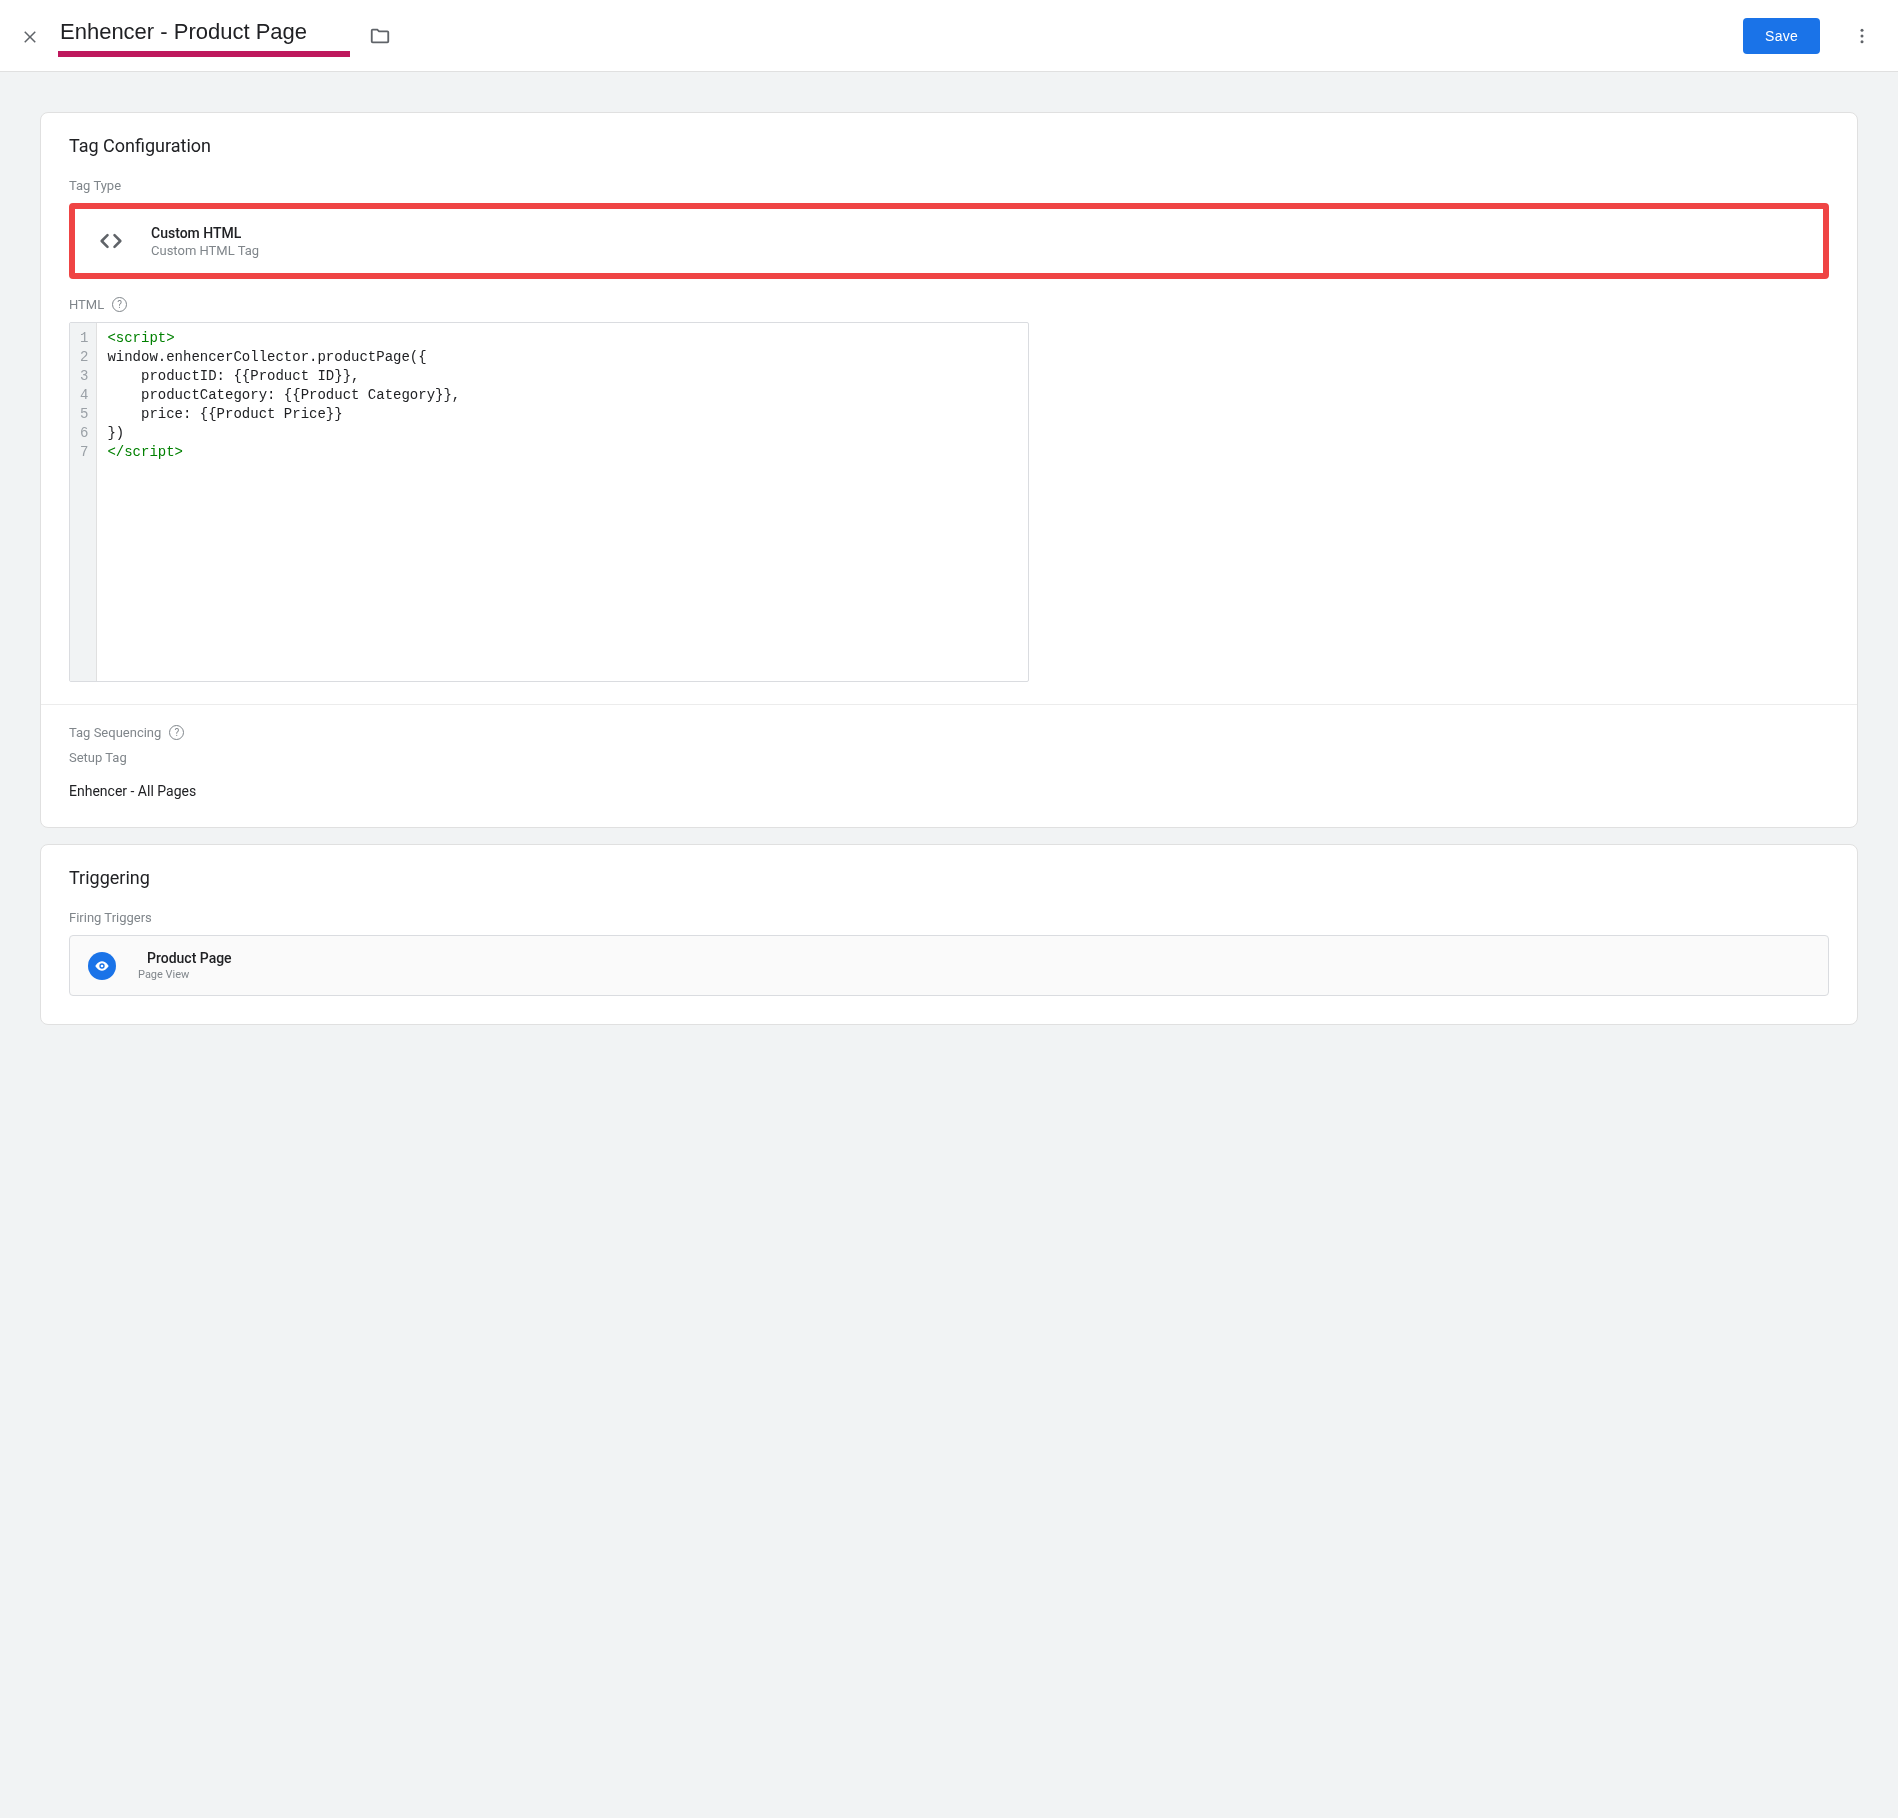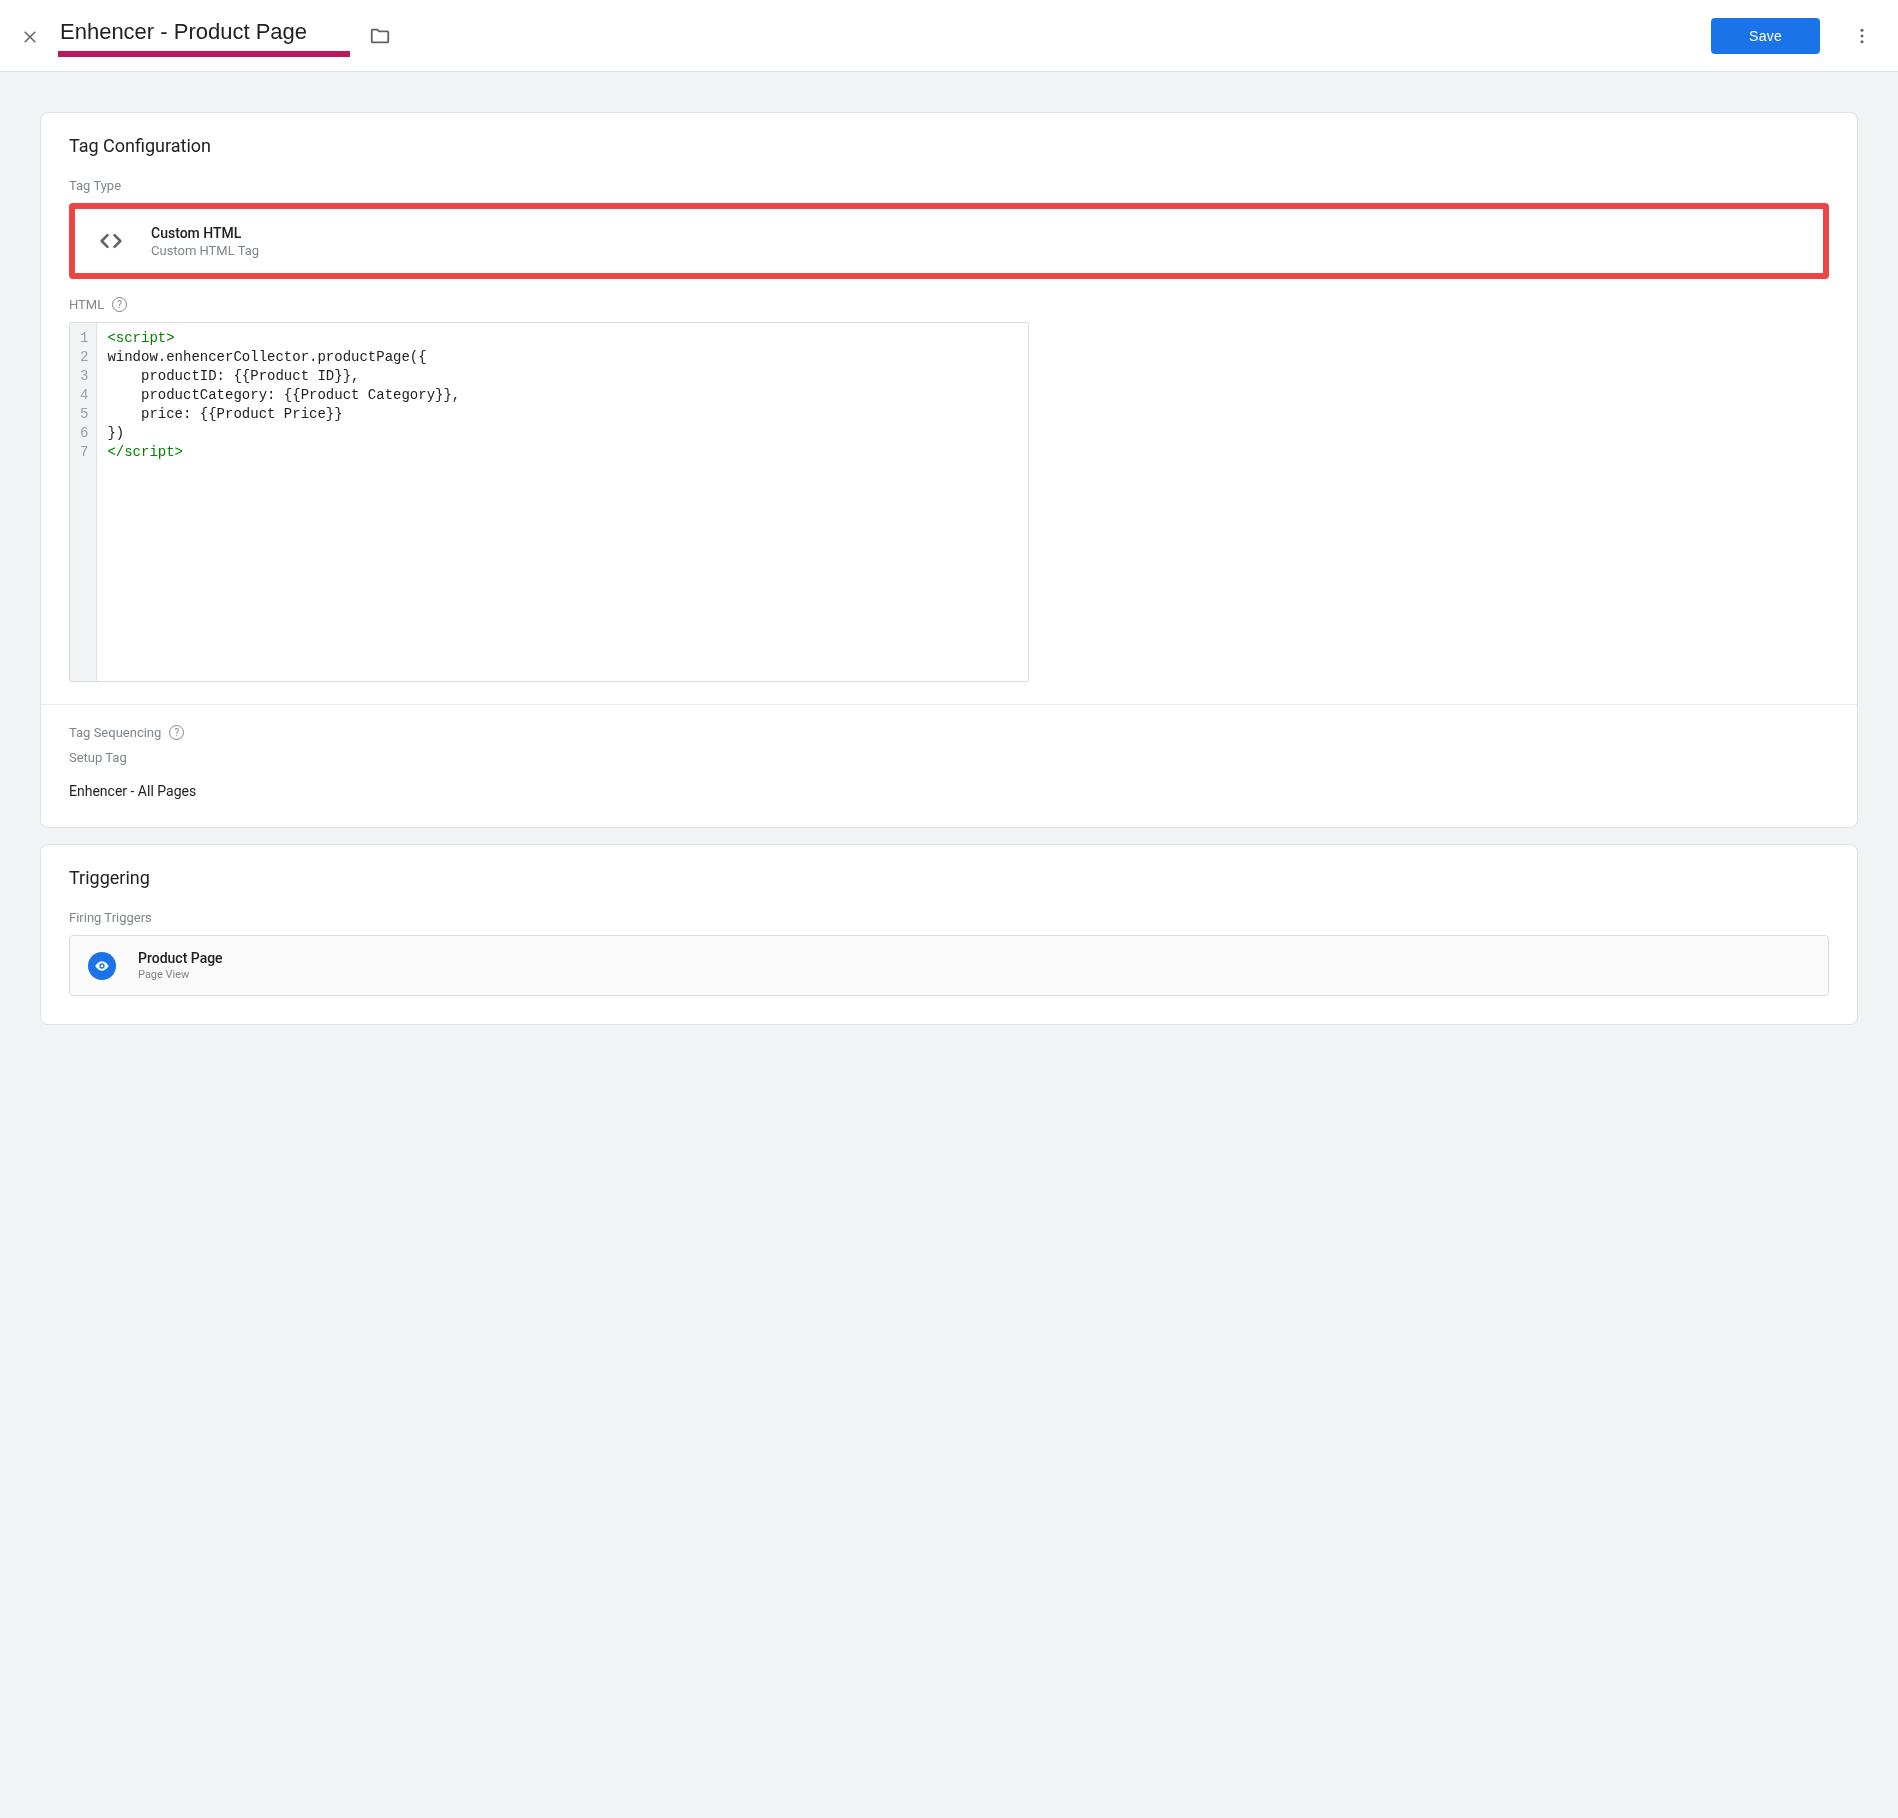--- a/index.html
+++ b/index.html
@@ -44,21 +44,21 @@
     color: #5f6368;
     cursor: pointer;
     margin-left: 2px;
   }
   .spacer { flex: 1; }
   .save-btn {
     background: #1a73e8;
     color: #fff;
     border: none;
     height: 36px;
-    padding: 0 38px;
+    padding: 0 22px;
     border-radius: 4px;
     font-size: 14px;
     font-weight: 500;
     cursor: pointer;
     letter-spacing: 0.25px;
   }
   .more-btn {
     width: 36px; height: 36px;
     display: flex; align-items: center; justify-content: center;
     color: #5f6368;
@@ -178,21 +178,21 @@
     cursor:pointer;
     background:#fafafa;
   }
   .trigger-icon {
     width:28px; height:28px;
     border-radius:50%;
     background:#1a73e8;
     display:flex; align-items:center; justify-content:center;
     color:#fff;
   }
-  .trigger-title{ font-size:14px; font-weight:500; color:#202124;}
+  .trigger-title{ font-size:14px; font-weight:500; color:#202124;margin-left:9px;}
   .trigger-sub  { font-size:11px; color:#80868b; }
   .trigger-text { display:flex; flex-direction:column; gap:2px; }
   .type-text    { display:flex; flex-direction:column; gap:2px; }
 
   .gap-18 { margin-top:18px; }
   .gap-8  { margin-top:8px; }
 </style>
 </head>
 <body>
 

